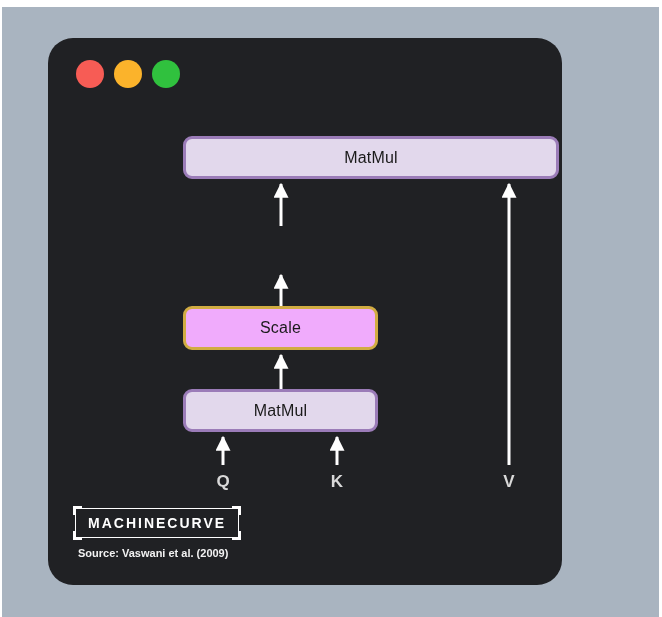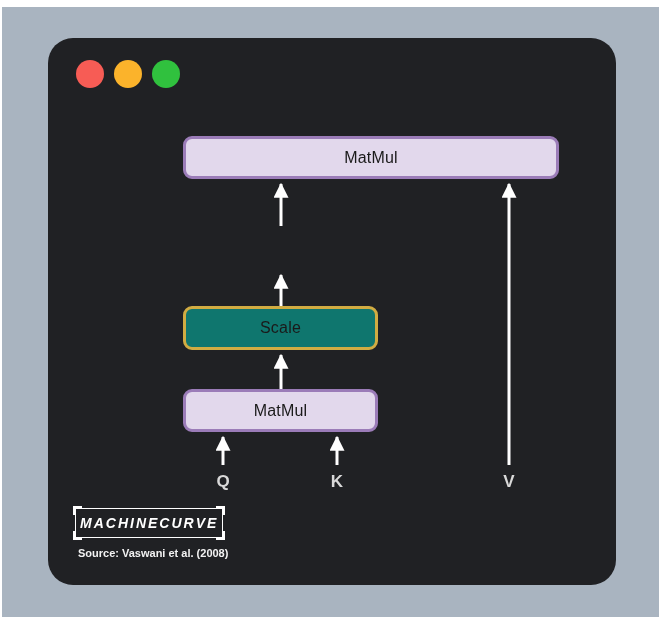--- a/index.html
+++ b/index.html
@@ -13,21 +13,21 @@
 
   .page-bg {
     position: absolute;
     left: 2px; top: 7px; right: 3px; bottom: 0;
     background: #a9b4c0;
   }
 
   .app-window {
     position: absolute;
     left: 48px; top: 38px;
-    width: 568px; height: 547px;
+    width: 514px; height: 547px;
     background: #202124;
     border-radius: 25px;
   }
 
   .traffic-lights {
     position: absolute; left: 28px; top: 22px;
     display: flex; gap: 10px;
   }
   .traffic-light {
     width: 28px; height: 28px; border-radius: 50%;
@@ -58,27 +58,26 @@
     top: 434px;
   }
   .label-q { left: 175px; }
   .label-k { left: 289px; }
   .label-v { left: 461px; }
 
   .logo {
     position: absolute;
     left: 27px; top: 470px;
     border: 1px solid #ffffff;
-    padding: 6px 4px;
+    padding: 6px 12px;
     color: #ffffff;
     font-size: 14px;
     font-weight: 600;
     letter-spacing: 2px;
     white-space: nowrap;
-    font-style: italic;
   }
   .logo .corner {
     position: absolute; width: 9px; height: 9px;
     border-color: #ffffff; border-style: solid; border-width: 0;
   }
   .logo .c-tl { left: -3px; top: -3px;  border-left-width: 2px;  border-top-width: 2px; }
   .logo .c-tr { right: -3px; top: -3px; border-right-width: 2px; border-top-width: 2px; }
   .logo .c-bl { left: -3px; bottom: -3px;  border-left-width: 2px;  border-bottom-width: 2px; }
   .logo .c-br { right: -3px; bottom: -3px; border-right-width: 2px; border-bottom-width: 2px; }
 
@@ -116,36 +115,36 @@
       <line x1="175" y1="427" x2="175" y2="399" stroke="#ffffff" stroke-width="3" marker-end="url(#arrowhead)"></line>
       <line x1="289" y1="427" x2="289" y2="399" stroke="#ffffff" stroke-width="3" marker-end="url(#arrowhead)"></line>
       <line x1="461" y1="427" x2="461" y2="146" stroke="#ffffff" stroke-width="3" marker-end="url(#arrowhead)"></line>
     </svg>
 
     <div class="node node-matmul-top" style="background-color: rgb(226, 216, 236); border-color: rgb(155, 124, 184);">
       <span>MatMul</span>
     </div>
 
 
-    <div class="node node-scale" style="background-color: #0f766e; border-color: rgb(209, 172, 66);">
+    <div class="node node-scale" style="background-color: #f0abfc; border-color: rgb(209, 172, 66);">
       <span>Scale</span>
     </div>
 
     <div class="node node-matmul-bottom" style="background-color: rgb(226, 216, 236); border-color: rgb(155, 124, 184);">
       <span>MatMul</span>
     </div>
 
     <span class="input-label label-q">Q</span>
     <span class="input-label label-k">K</span>
     <span class="input-label label-v">V</span>
 
     <div class="logo">
       <span class="corner c-tl"></span>
       <span class="corner c-tr"></span>
       <span class="corner c-bl"></span>
       <span class="corner c-br"></span>
       <span>MACHINECURVE</span>
     </div>
 
-    <div class="source-text">Source: Vaswani et al. (2008)</div>
+    <div class="source-text">Source: Vaswani et al. (2009)</div>
 
   </div>
 </div>
 
 </body></html>

